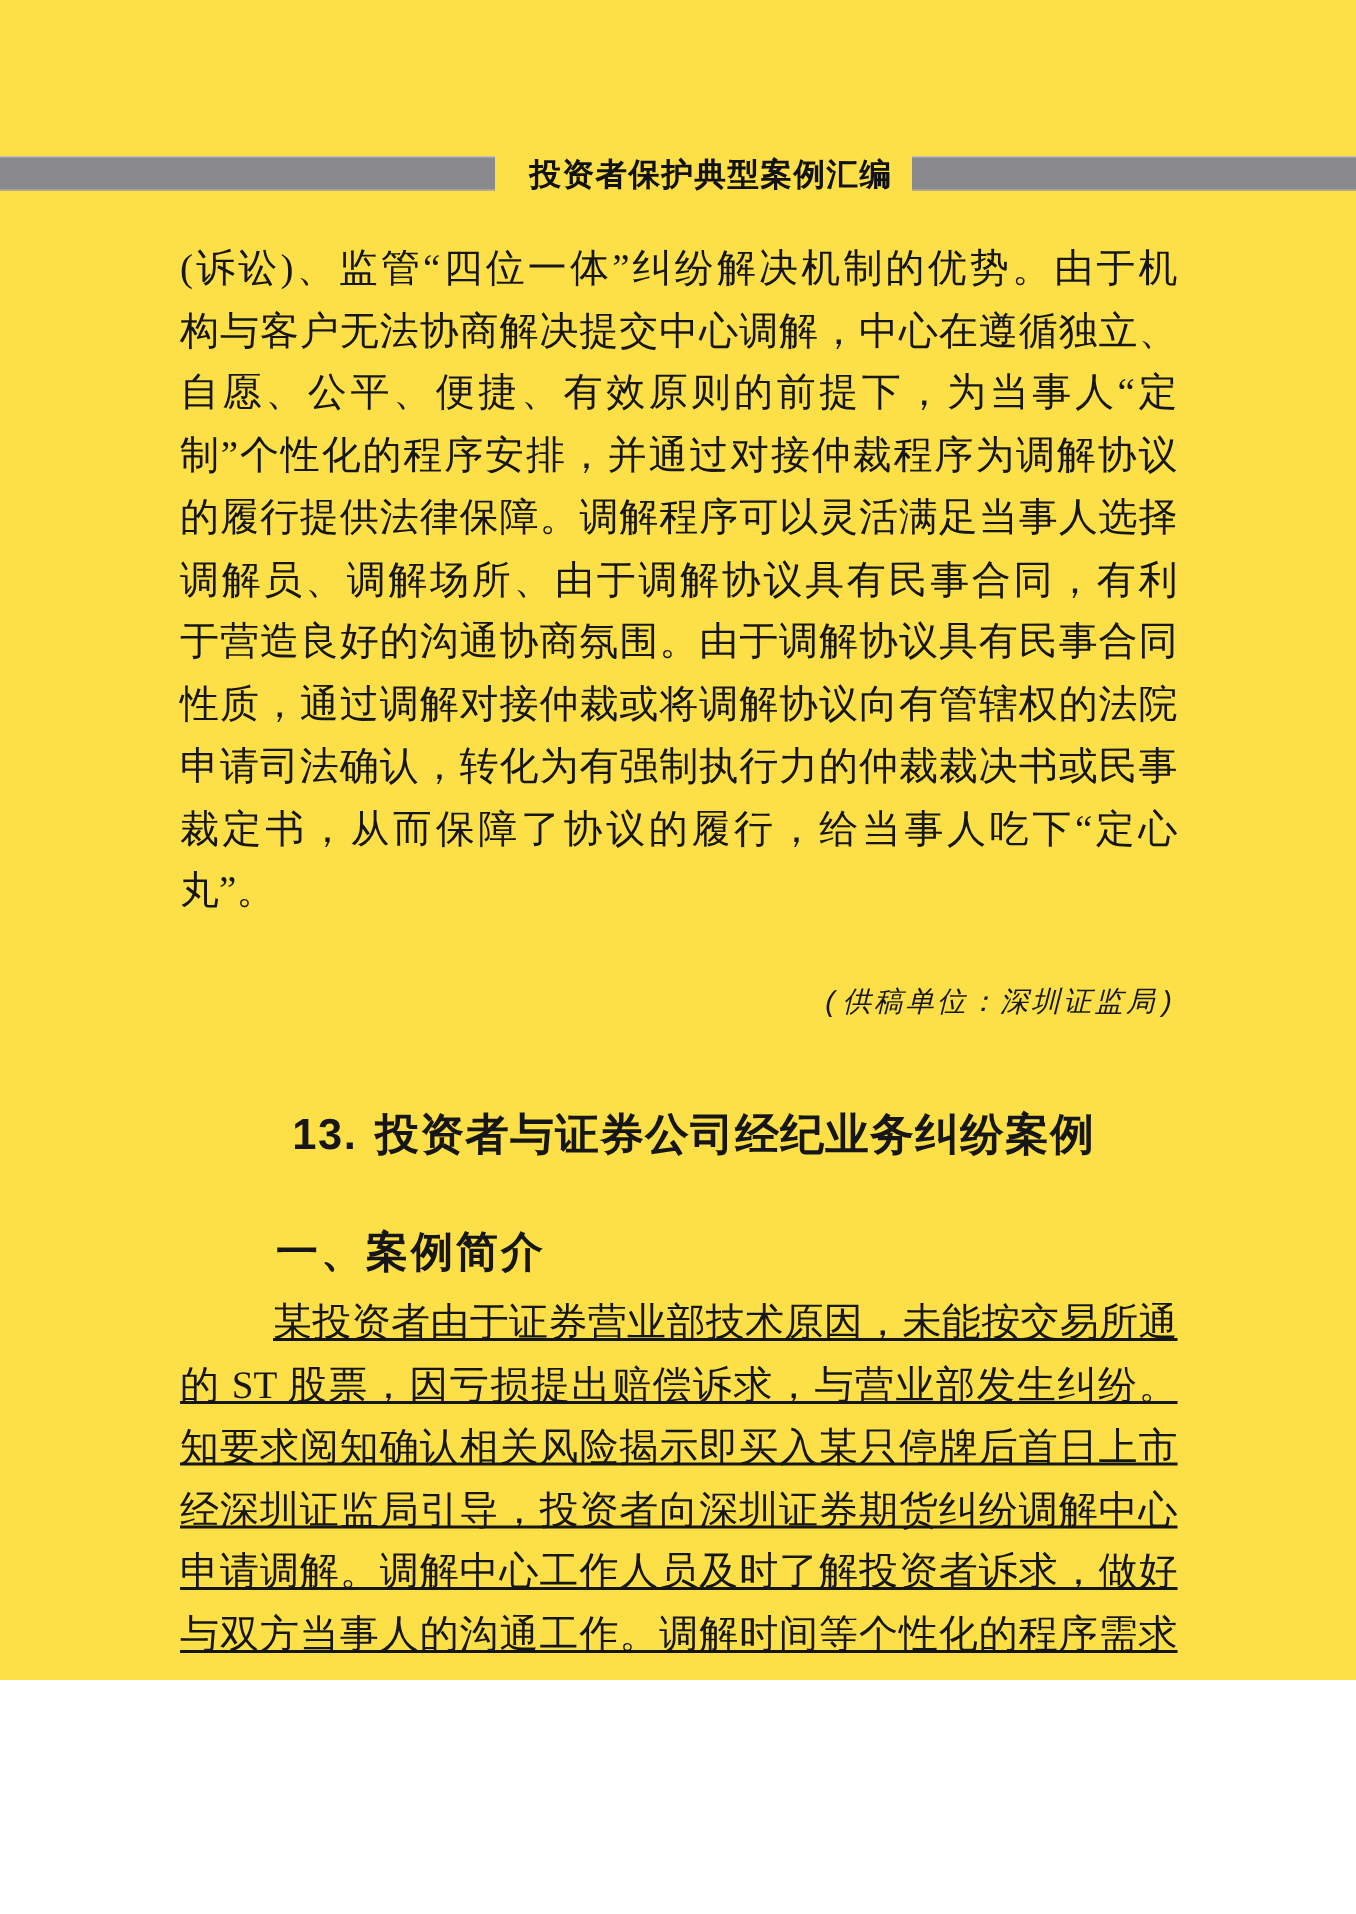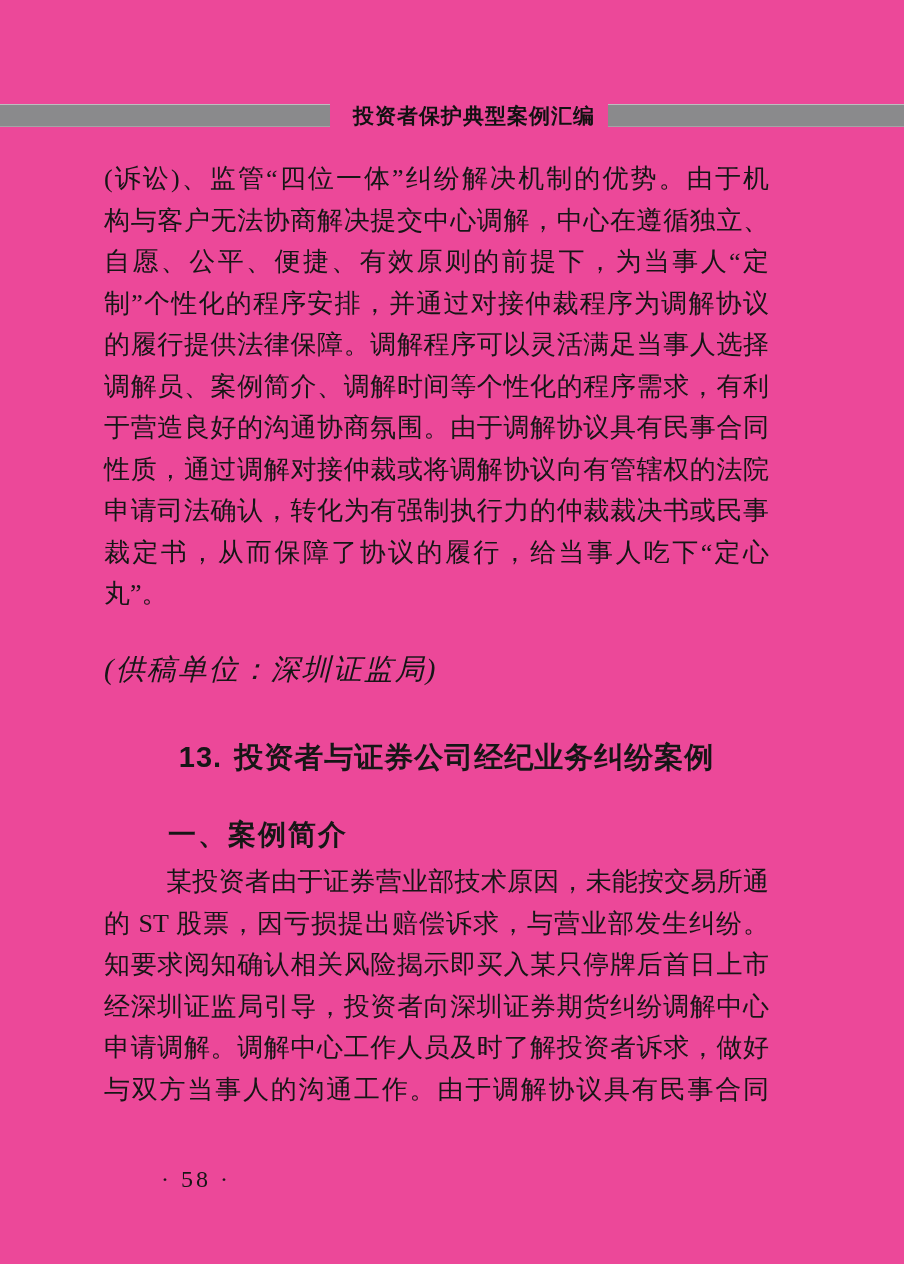--- a/index.html
+++ b/index.html
@@ -1,21 +1,21 @@
 <!DOCTYPE html>
 <html><head>
 <meta charset="utf-8">
 <style>
   html, body { margin: 0; padding: 0; background: #ffffff; }
   .page {
     position: relative;
     width: 904px;
-    height: 1264px;
+    height: 1120px;
     margin: 0 auto;
-    background: #ec4899;
+    background: #fde047;
     color: #161616;
     font-family: "Liberation Serif", "DejaVu Serif", serif;
     overflow: hidden;
   }
   
   .running-header {
     position: absolute;
     top: 103px;
     left: 0;
     width: 100%;
@@ -38,43 +38,45 @@
     font-family: "Liberation Sans", "DejaVu Sans", sans-serif;
     font-weight: bold;
     font-size: 21px;
     letter-spacing: 1px;
     color: #111111;
     white-space: nowrap;
   }
   
   .text-column {
     position: absolute;
-    left: 104px;
+    left: 120px;
     top: 127px;
     width: 665px;
   }
   .para { margin: 0; }
   .para-1 { margin-top: 31px; }
   .line {
     font-size: 26px;
     line-height: 41.5px;
     text-align: justify;
     text-align-last: justify;
     white-space: nowrap;
     letter-spacing: 0;
   }
   .line.short { text-align-last: left; white-space: normal; }
   .line.indent { padding-left: 62px; }
   
   .attribution {
     margin-top: 34px;
     line-height: 41.5px;
-    font-size: 29px;
+    font-size: 19px;
     font-style: italic;
     letter-spacing: 2px;
+    text-align: right;
+    font-family: Liberation Mono, monospace;
   }
   
   .section-heading {
     margin-top: 45px;
     line-height: 44px;
     font-family: "Liberation Sans", "DejaVu Sans", sans-serif;
     font-weight: bold;
     font-size: 29px;
     text-align: center;
     letter-spacing: 1px;
@@ -82,21 +84,21 @@
   .section-heading .sec-num { margin-right: 12px; margin-left: 20px; }
   .subsection-heading {
     margin-top: 36px;
     padding-left: 64px;
     line-height: 40px;
     font-family: "Liberation Sans", "DejaVu Sans", sans-serif;
     font-weight: bold;
     font-size: 28px;
     letter-spacing: 2px;
   }
-  .para-2 { margin-top: 6px; }
+  .para-2 { margin-top: 6px; text-decoration: underline; }
   
   .page-number {
     position: absolute;
     left: 161px;
     top: 1166px;
     font-size: 24px;
     letter-spacing: 3px;
     color: #161616;
   }
 </style>
@@ -112,21 +114,21 @@
   </div>
 
   <div class="text-column">
 
     <div class="para para-1">
       <div class="line">(诉讼)、监管“四位一体”纠纷解决机制的优势。由于机</div>
       <div class="line">构与客户无法协商解决提交中心调解，中心在遵循独立、</div>
       <div class="line">自愿、公平、便捷、有效原则的前提下，为当事人“定</div>
       <div class="line">制”个性化的程序安排，并通过对接仲裁程序为调解协议</div>
       <div class="line">的履行提供法律保障。调解程序可以灵活满足当事人选择</div>
-      <div class="line">调解员、案例简介、调解时间等个性化的程序需求，有利</div>
+      <div class="line">调解员、调解场所、由于调解协议具有民事合同，有利</div>
       <div class="line">于营造良好的沟通协商氛围。由于调解协议具有民事合同</div>
       <div class="line">性质，通过调解对接仲裁或将调解协议向有管辖权的法院</div>
       <div class="line">申请司法确认，转化为有强制执行力的仲裁裁决书或民事</div>
       <div class="line">裁定书，从而保障了协议的履行，给当事人吃下“定心</div>
       <div class="line short">丸”。</div>
     </div>
 
     <div class="attribution">(供稿单位：深圳证监局)</div>
 
     <div class="section-heading">
@@ -134,20 +136,20 @@
     </div>
 
     <div class="subsection-heading">一、案例简介</div>
 
     <div class="para para-2">
       <div class="line indent">某投资者由于证券营业部技术原因，未能按交易所通</div>
       <div class="line">的 ST 股票，因亏损提出赔偿诉求，与营业部发生纠纷。</div>
       <div class="line">知要求阅知确认相关风险揭示即买入某只停牌后首日上市</div>
       <div class="line">经深圳证监局引导，投资者向深圳证券期货纠纷调解中心</div>
       <div class="line">申请调解。调解中心工作人员及时了解投资者诉求，做好</div>
-      <div class="line">与双方当事人的沟通工作。由于调解协议具有民事合同</div>
+      <div class="line">与双方当事人的沟通工作。调解时间等个性化的程序需求</div>
     </div>
 
   </div>
 
   <div class="page-number">· 58 ·</div>
 
 </div>
 
 </body></html>

